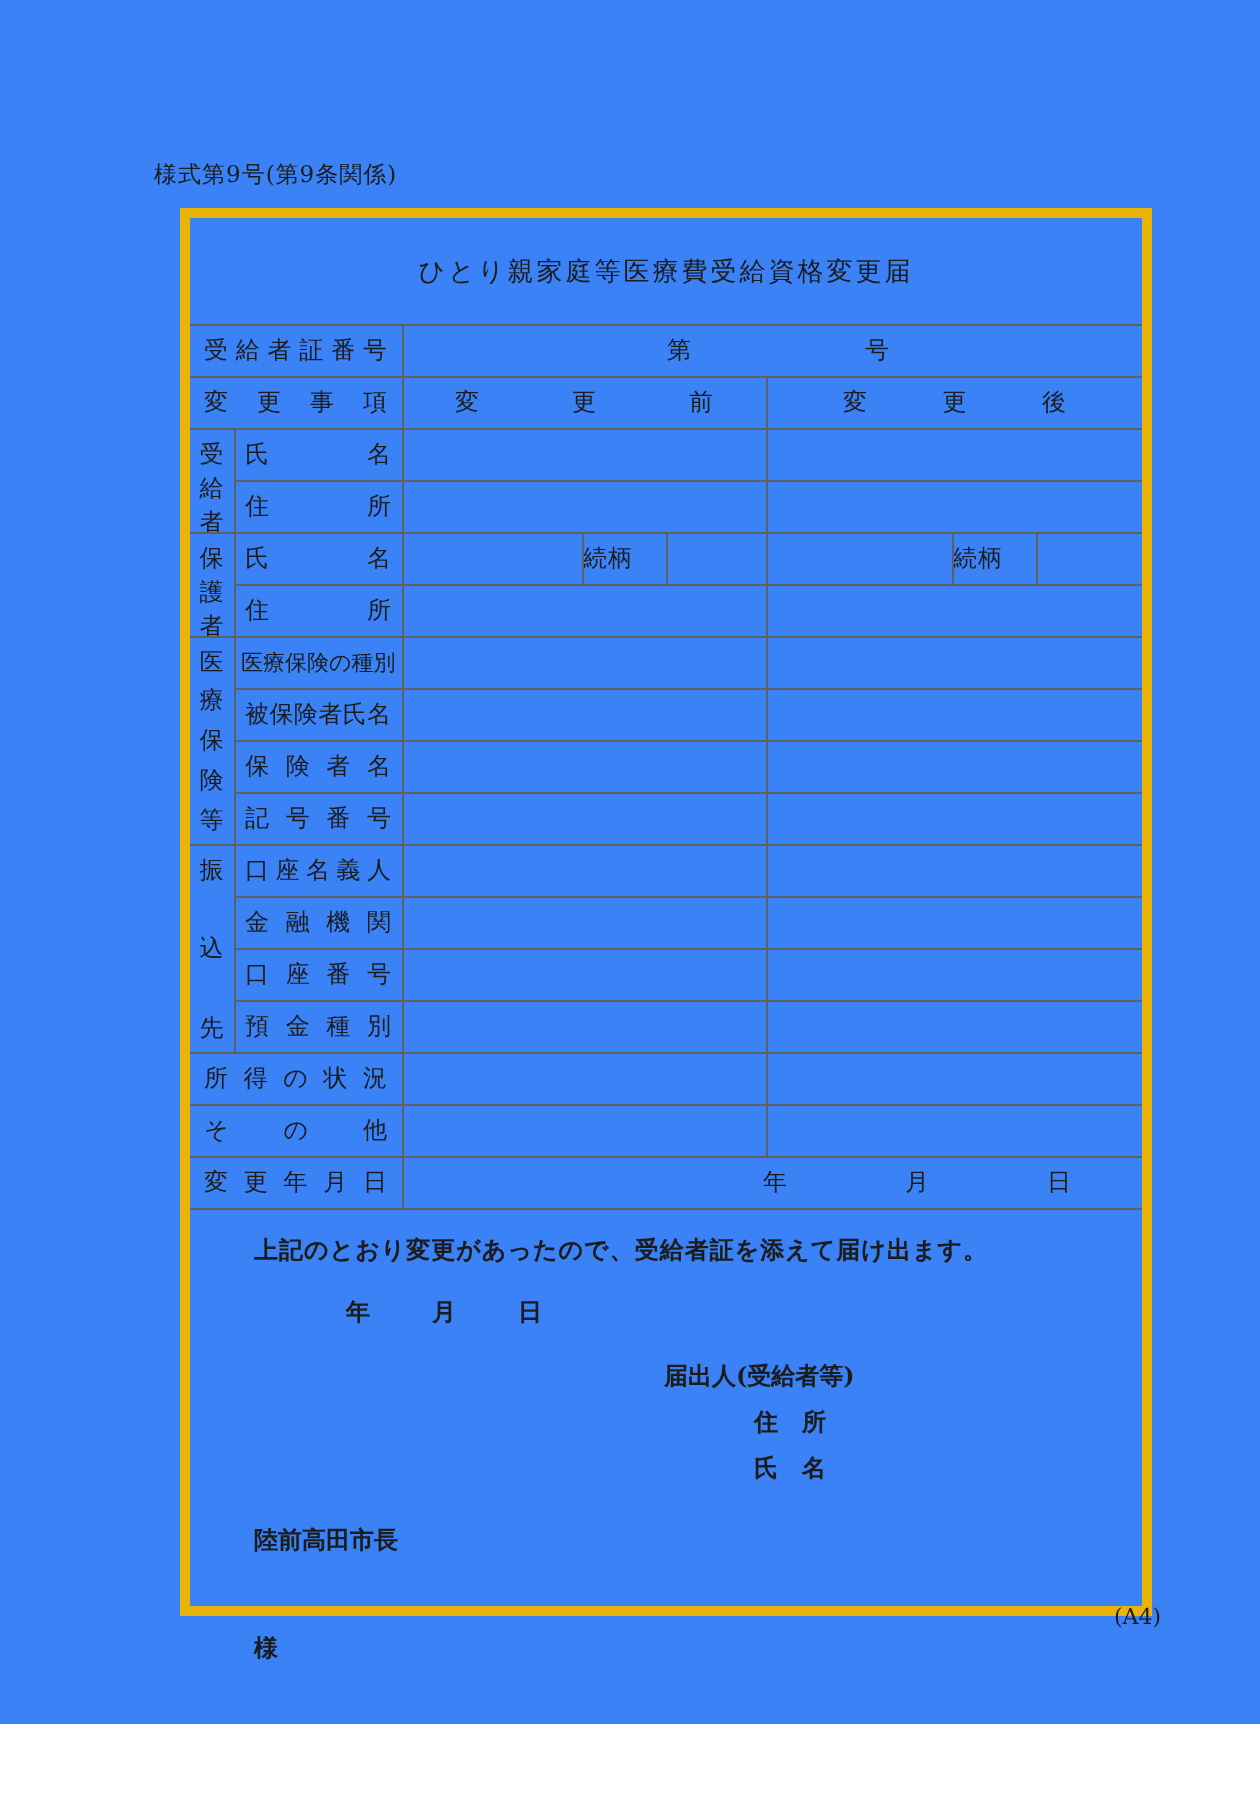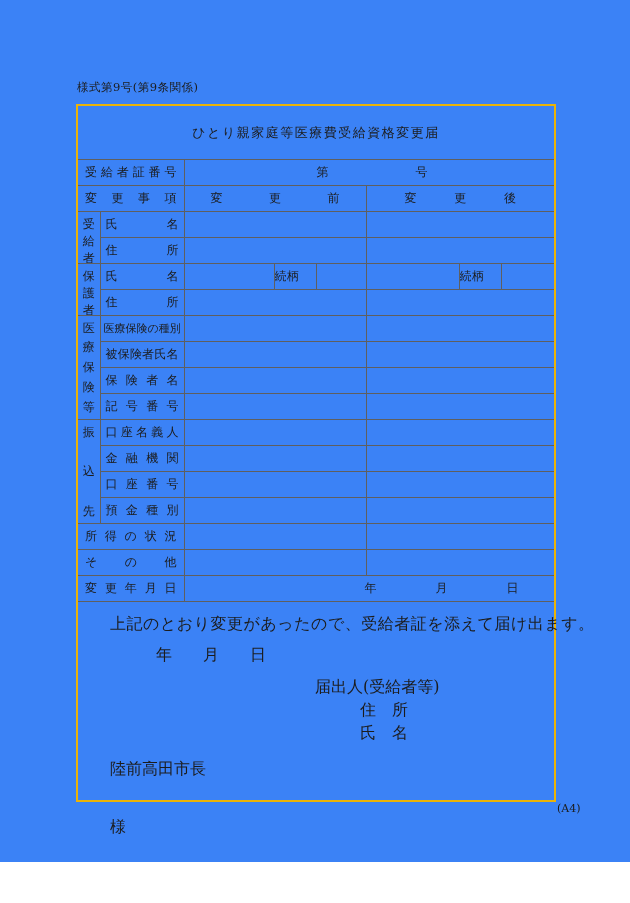--- a/index.html
+++ b/index.html
@@ -17,25 +17,25 @@
   .form-number {
     position: absolute;
     left: 77px;
     top: 80px;
     font-size: 11.5px;
     letter-spacing: 0.5px;
     white-space: pre;
   }
   .sheet {
     position: absolute;
-    left: 76px;
+    left: 90px;
     top: 104px;
     width: 476px;
     height: 694px;
-    border: 2px solid #eab308;
+    border: 5px solid #eab308;
     box-sizing: content-box;
     background: transparent;
   }
   .sheet-title {
     height: 53px;
     display: flex;
     align-items: center;
     justify-content: center;
     font-size: 13px;
     letter-spacing: 1.5px;
@@ -85,21 +85,21 @@
     gap: 87px;
   }
   .date-line {
     display: flex;
     padding-left: 180px;
     gap: 59px;
   }
   .zoku { letter-spacing: 0.5px; }
 
   
-  .f-abs { position: absolute; font-size: 16px; white-space: pre; }
+  .f-abs { position: absolute; font-size: 12px; white-space: pre; font-weight: bold; }
   .declaration { left: 32px; top: 508px; letter-spacing: 0.5px; }
   .f-date { left: 78px; top: 539px; display: flex; gap: 31px; }
   .applicant { left: 237px; top: 571px; }
   .f-addr { left: 282px; top: 594px; }
   .f-name { left: 282px; top: 617px; }
   .addressee-line { left: 32px; top: 653px; display: flex; gap: 37px; flex-direction: column; }
   .paper-size {
     position: absolute;
     left: 517px;
     top: 802px;

